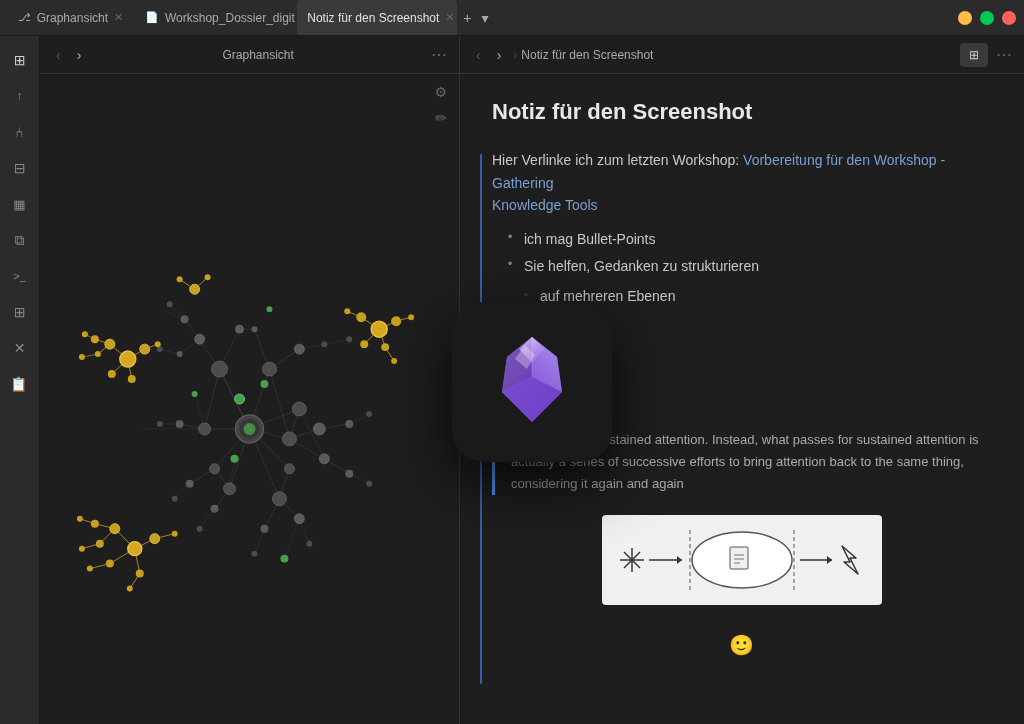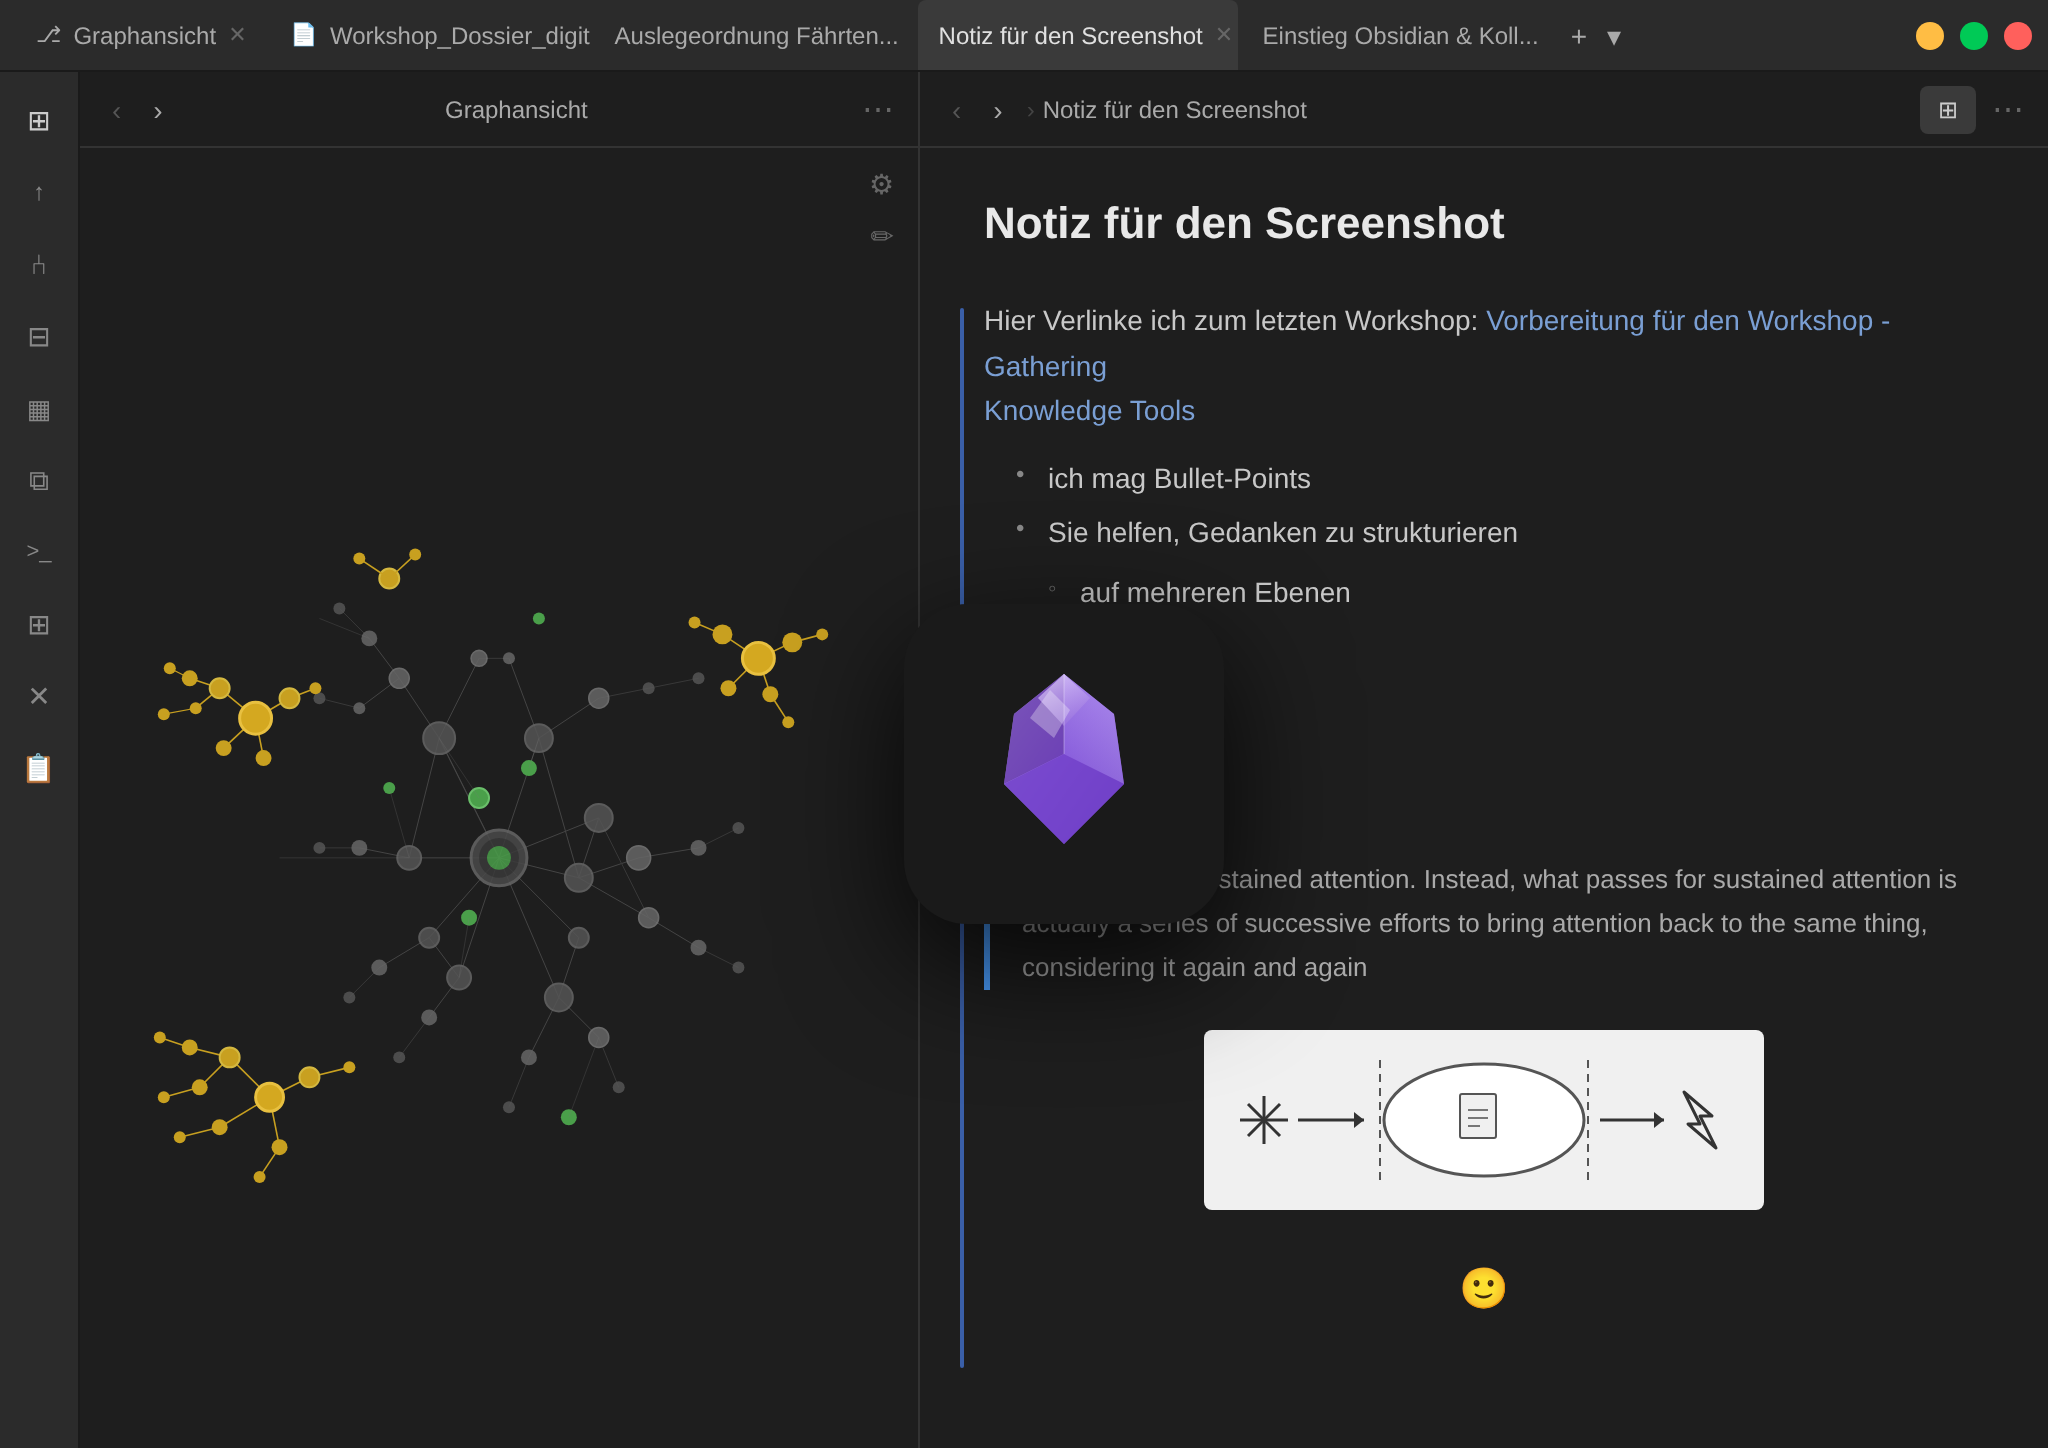--- a/index.html
+++ b/index.html
@@ -356,29 +356,23 @@
   <div class="tab-bar">
     <div class="tab">
       <span class="tab-icon">⎇</span>
       <span>Graphansicht</span>
       <span class="tab-close">✕</span>
     </div>
     <div class="tab">
       <span class="tab-icon">📄</span>
       <span>Workshop_Dossier_digital...</span>
     </div>
-    <div class="tab">
-      <span>Auslegeordnung Fährten...</span>
-    </div>
     <div class="tab active">
       <span>Notiz für den Screenshot</span>
       <span class="tab-close">✕</span>
-    </div>
-    <div class="tab">
-      <span>Einstieg Obsidian &amp; Koll...</span>
     </div>
     <span class="tab-add-btn">+</span>
     <span class="tab-add-btn">▾</span>
   </div>
   <div class="window-controls">
     <button class="win-btn win-minimize">—</button>
     <button class="win-btn win-restore">❐</button>
     <button class="win-btn win-close">✕</button>
   </div>
 </div>

